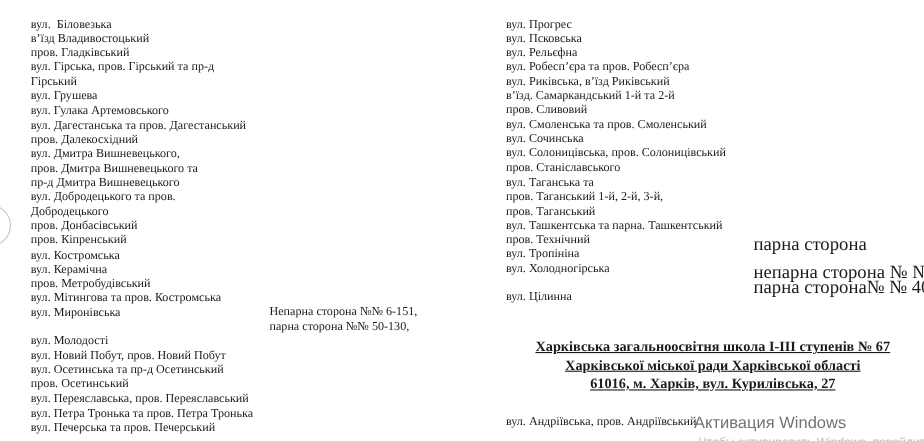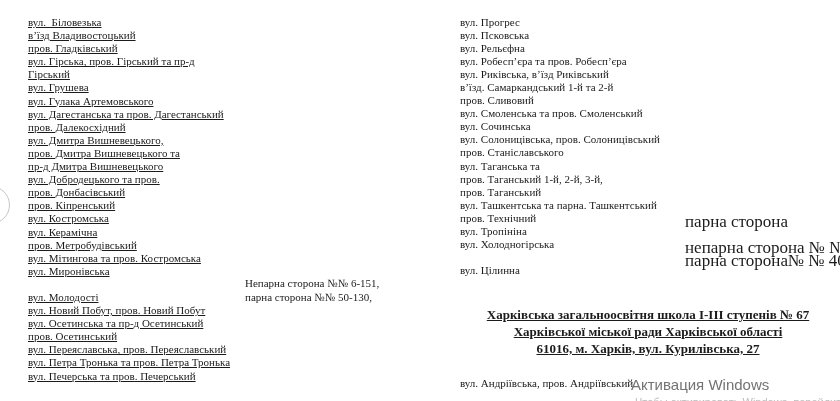--- a/index.html
+++ b/index.html
@@ -1,21 +1,21 @@
 <!DOCTYPE html>
 <html><head>
 <meta charset="utf-8">
 <style>
   html,body { margin:0; padding:0; background:#ffffff; }
   .page {
     position:relative; width:840px; height:401px; background:#ffffff;
     overflow:hidden; font-family:"Liberation Serif", serif; color:#1b1b1b;
   }
   .line { height:13.1px; line-height:13.1px; font-size:11px; white-space:pre; }
-  #left-col  { position:absolute; left:28px;  top:16px; width:420px;text-decoration:underline; }
+  #left-col  { position:absolute; left:28px;  top:16px; width:420px; }
   #right-col { position:absolute; left:460px; top:16px; width:230px; }
   #right-col .line { height:13.05px; line-height:13.05px; }
   #left-notes { position:absolute; left:245px; top:276px; }
   #left-notes .line { height:14px; line-height:14px; }
   .rnote { position:absolute; left:685px; font-size:17px; white-space:pre; }
   #rnote-0 { top:212px; }
   #rnote-1 { top:238px; }
   #rnote-2 { top:251px; }
   #school {
     position:absolute; left:452px; top:306px; width:392px;
@@ -46,20 +46,21 @@
       <div class="line">вул. Гірська, пров. Гірський та пр-д</div>
       <div class="line">Гірський</div>
       <div class="line">вул. Грушева</div>
       <div class="line">вул. Гулака Артемовського</div>
       <div class="line">вул. Дагестанська та пров. Дагестанський</div>
       <div class="line">пров. Далекосхідний</div>
       <div class="line">вул. Дмитра Вишневецького,</div>
       <div class="line">пров. Дмитра Вишневецького та</div>
       <div class="line">пр-д Дмитра Вишневецького</div>
       <div class="line">вул. Добродецького та пров.</div>
+      <div class="line">Добродецького</div>
       <div class="line">пров. Донбасівський</div>
       <div class="line">пров. Кіпренський</div>
       <div class="line">вул. Костромська</div>
       <div class="line">вул. Керамічна</div>
       <div class="line">пров. Метробудівський</div>
       <div class="line">вул. Мітингова та пров. Костромська</div>
       <div class="line">вул. Миронівська</div>
       <div class="line"></div>
       <div class="line">вул. Молодості</div>
       <div class="line">вул. Новий Побут, пров. Новий Побут</div>

